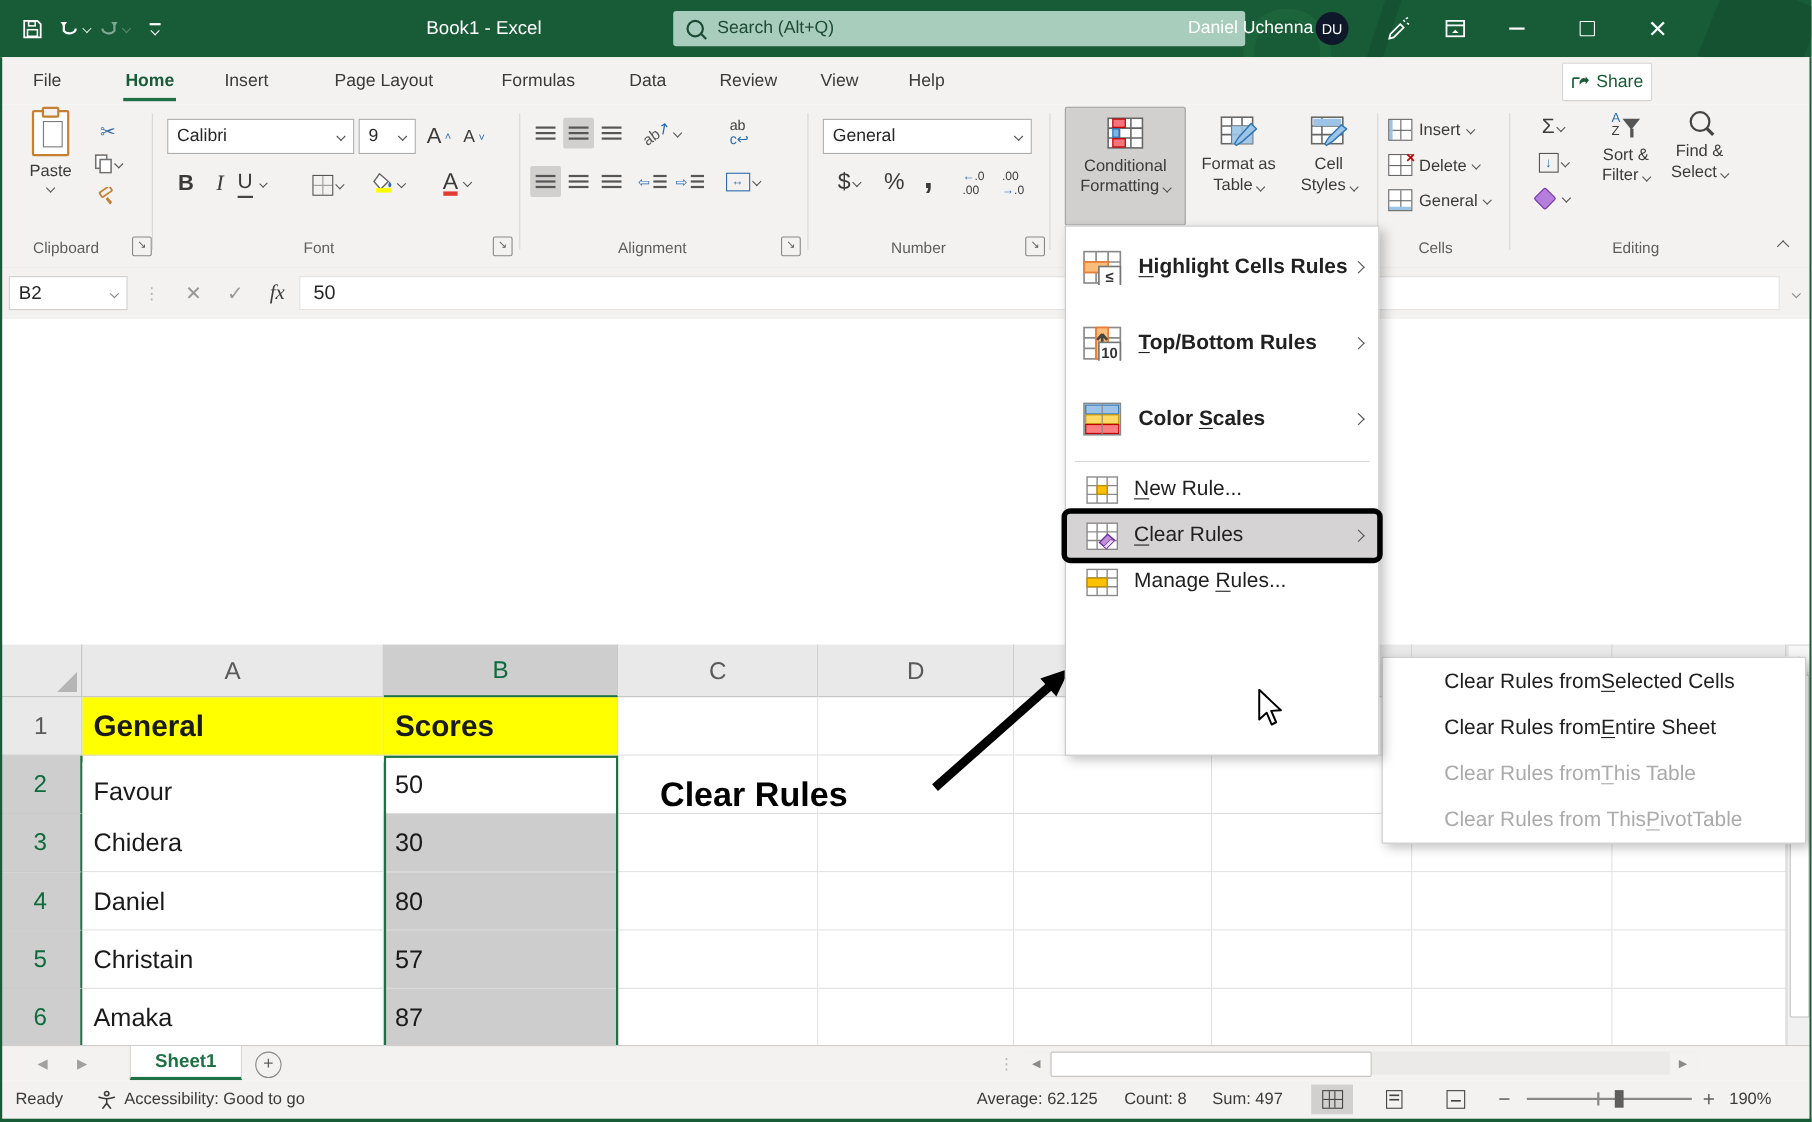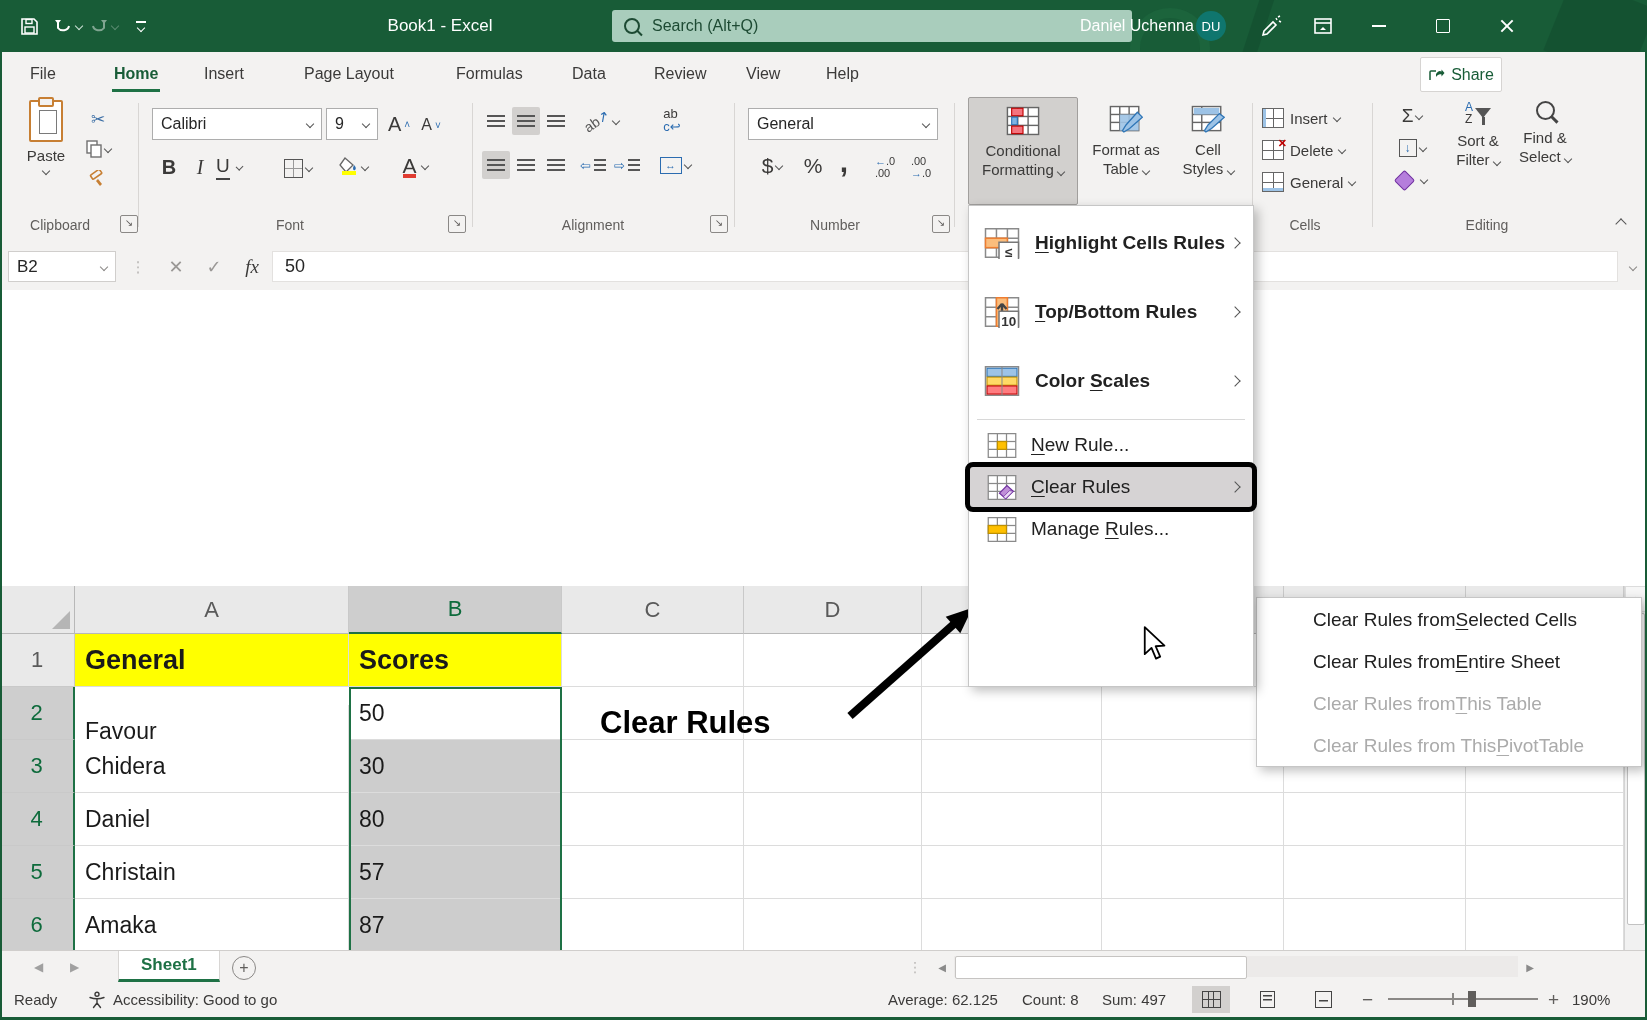--- a/index.html
+++ b/index.html
@@ -14,21 +14,21 @@
   .deco2{position:absolute;border:10px solid #206b41;border-radius:50%;opacity:.5;}
   .qat{position:absolute;top:0;height:52px;display:flex;align-items:center;color:#fff;}
   .qbtn{width:34px;height:36px;display:flex;align-items:center;justify-content:center;}
   .ttl{position:absolute;left:330px;top:0;width:220px;height:52px;display:flex;align-items:center;justify-content:center;font-size:17px;}
   #searchbox{position:absolute;left:612px;top:10px;width:520px;height:32px;background:#a9cdbc;border-radius:3px;display:flex;align-items:center;gap:10px;padding:0 12px;box-sizing:border-box;}
   #searchbox input{background:transparent;border:none;outline:none;font-size:16px;color:#17402c;width:100%;font-family:"Liberation Sans",sans-serif;}
   #searchbox input::placeholder{color:#1d4a33;opacity:1;}
   .mag{width:12px;height:12px;border:2px solid #1d4a33;border-radius:50%;position:relative;flex:0 0 auto;}
   .mag::after{content:"";position:absolute;width:7px;height:2px;background:#1d4a33;transform:rotate(45deg);left:10px;top:12px;}
   .uname{position:absolute;left:1080px;top:0;height:52px;display:flex;align-items:center;font-size:16px;}
-  .avatar{position:absolute;left:1196px;top:11px;width:30px;height:30px;border-radius:50%;background:#0f766e;color:#fff;display:flex;align-items:center;justify-content:center;font-size:13px;}
+  .avatar{position:absolute;left:1196px;top:11px;width:30px;height:30px;border-radius:50%;background:#0f172a;color:#fff;display:flex;align-items:center;justify-content:center;font-size:13px;}
   .winbtn{position:absolute;top:0;width:46px;height:52px;display:flex;align-items:center;justify-content:center;}
   .minbar{width:14px;height:2px;background:#fff;}
   .maxrect{width:12px;height:12px;border:1.6px solid #fff;border-radius:1px;}
   .closex{position:relative;width:14px;height:14px;}
   .closex::before,.closex::after{content:"";position:absolute;left:6px;top:-1px;width:2px;height:16px;background:#fff;}
   .closex::before{transform:rotate(45deg);} .closex::after{transform:rotate(-45deg);}
 
   
   #tabsrow{position:absolute;left:0;top:52px;width:1647px;height:43px;background:#f3f2f1;}
   .rtab{position:absolute;top:0;height:43px;display:flex;align-items:center;font-size:16px;color:#3b3a39;padding:0 4px;}
@@ -485,21 +485,21 @@
         <div class="rowhdr" style="top: 344px; height: 53px;">1</div>
         <div class="cell yellow" style="left: 75px; width: 274px; top: 344px; height: 53px;">General</div>
         <div class="cell yellow" style="left: 349px; width: 213px; top: 344px; height: 53px;">Scores</div>
         <div class="cell" style="left: 562px; width: 182px; top: 344px; height: 53px;"></div>
         <div class="cell" style="left: 744px; width: 178px; top: 344px; height: 53px;"></div>
         <div class="cell" style="left: 922px; width: 180px; top: 344px; height: 53px;"></div>
         <div class="cell" style="left: 1102px; width: 182px; top: 344px; height: 53px;"></div>
         <div class="cell" style="left: 1284px; width: 182px; top: 344px; height: 53px;"></div>
         <div class="cell" style="left: 1466px; width: 158px; top: 344px; height: 53px;"></div>
         <div class="rowhdr sel" style="top: 397px; height: 53px;">2</div>
-        <div class="cell" style="left: 75px; width: 274px; top: 415px; height: 53px;">Favour</div>
+        <div class="cell" style="left: 75px; width: 274px; top: 403px; height: 53px;">Favour</div>
         <div class="cell" style="left: 349px; width: 213px; top: 397px; height: 53px;">50</div>
         <div class="cell" style="left: 562px; width: 182px; top: 397px; height: 53px;"></div>
         <div class="cell" style="left: 744px; width: 178px; top: 397px; height: 53px;"></div>
         <div class="cell" style="left: 922px; width: 180px; top: 397px; height: 53px;"></div>
         <div class="cell" style="left: 1102px; width: 182px; top: 397px; height: 53px;"></div>
         <div class="cell" style="left: 1284px; width: 182px; top: 397px; height: 53px;"></div>
         <div class="cell" style="left: 1466px; width: 158px; top: 397px; height: 53px;"></div>
         <div class="rowhdr sel" style="top: 450px; height: 53px;">3</div>
         <div class="cell" style="left: 75px; width: 274px; top: 450px; height: 53px;">Chidera</div>
         <div class="cell gsel" style="left: 349px; width: 213px; top: 450px; height: 53px;">30</div>

